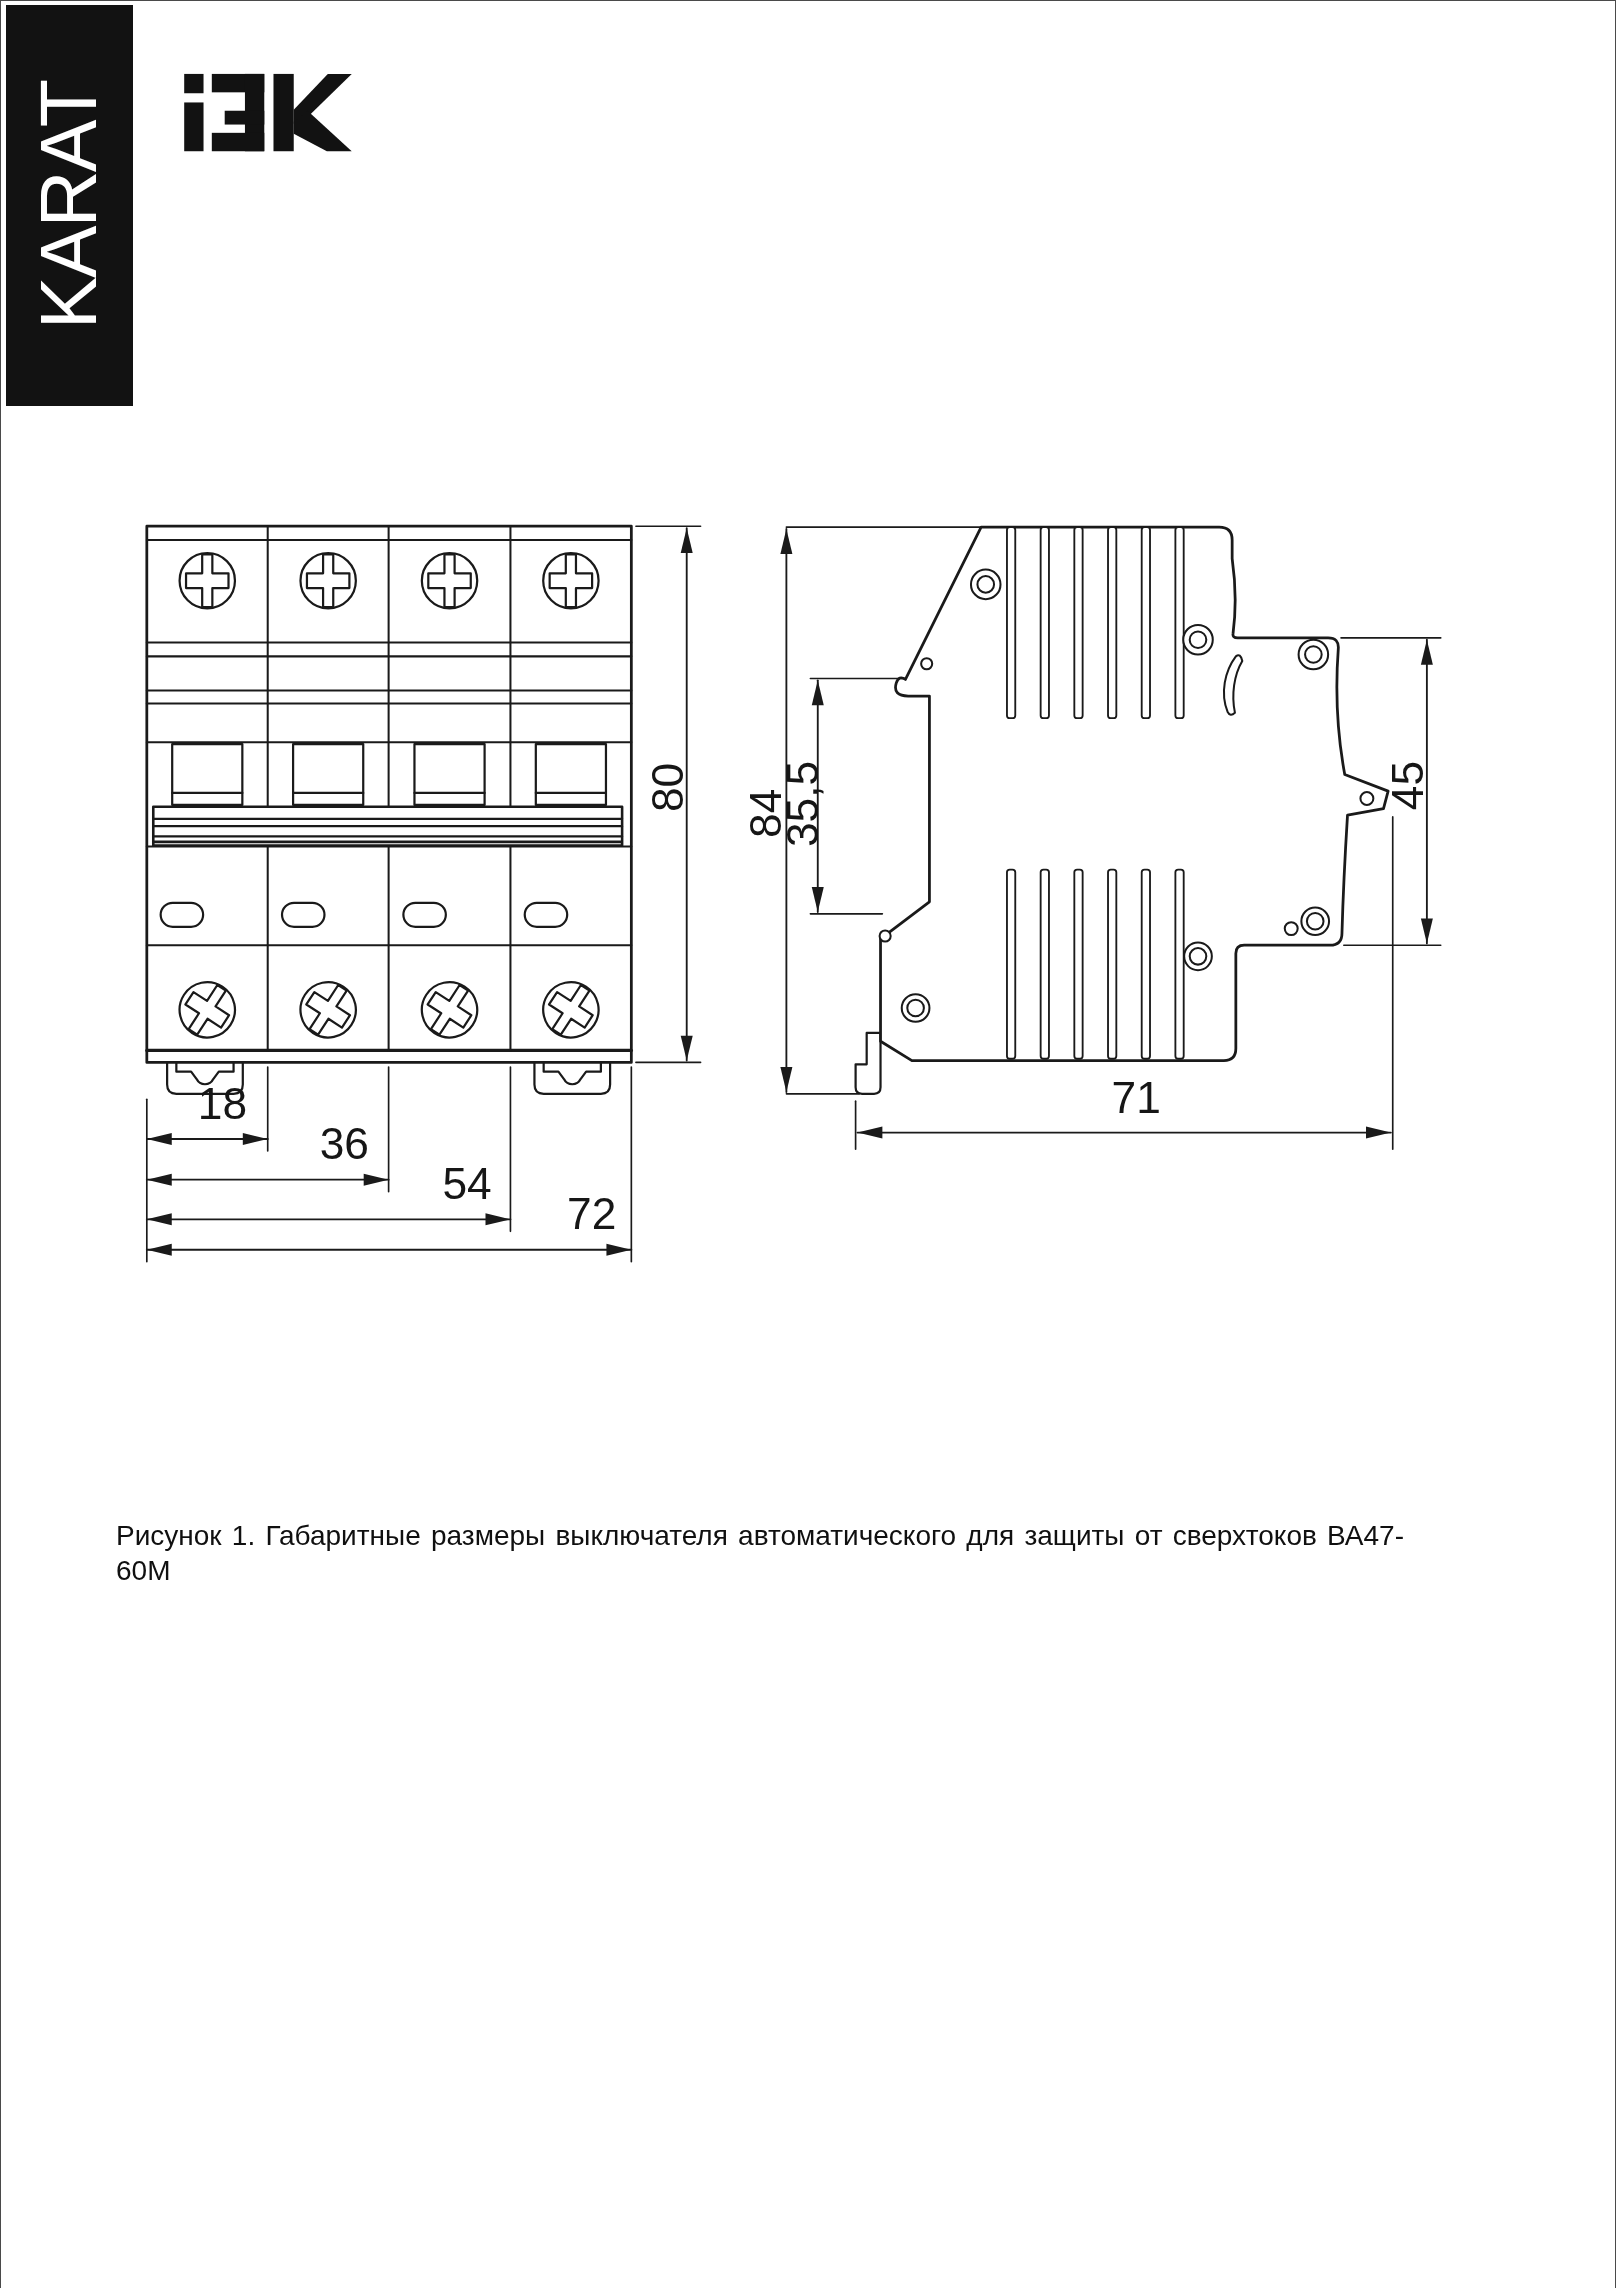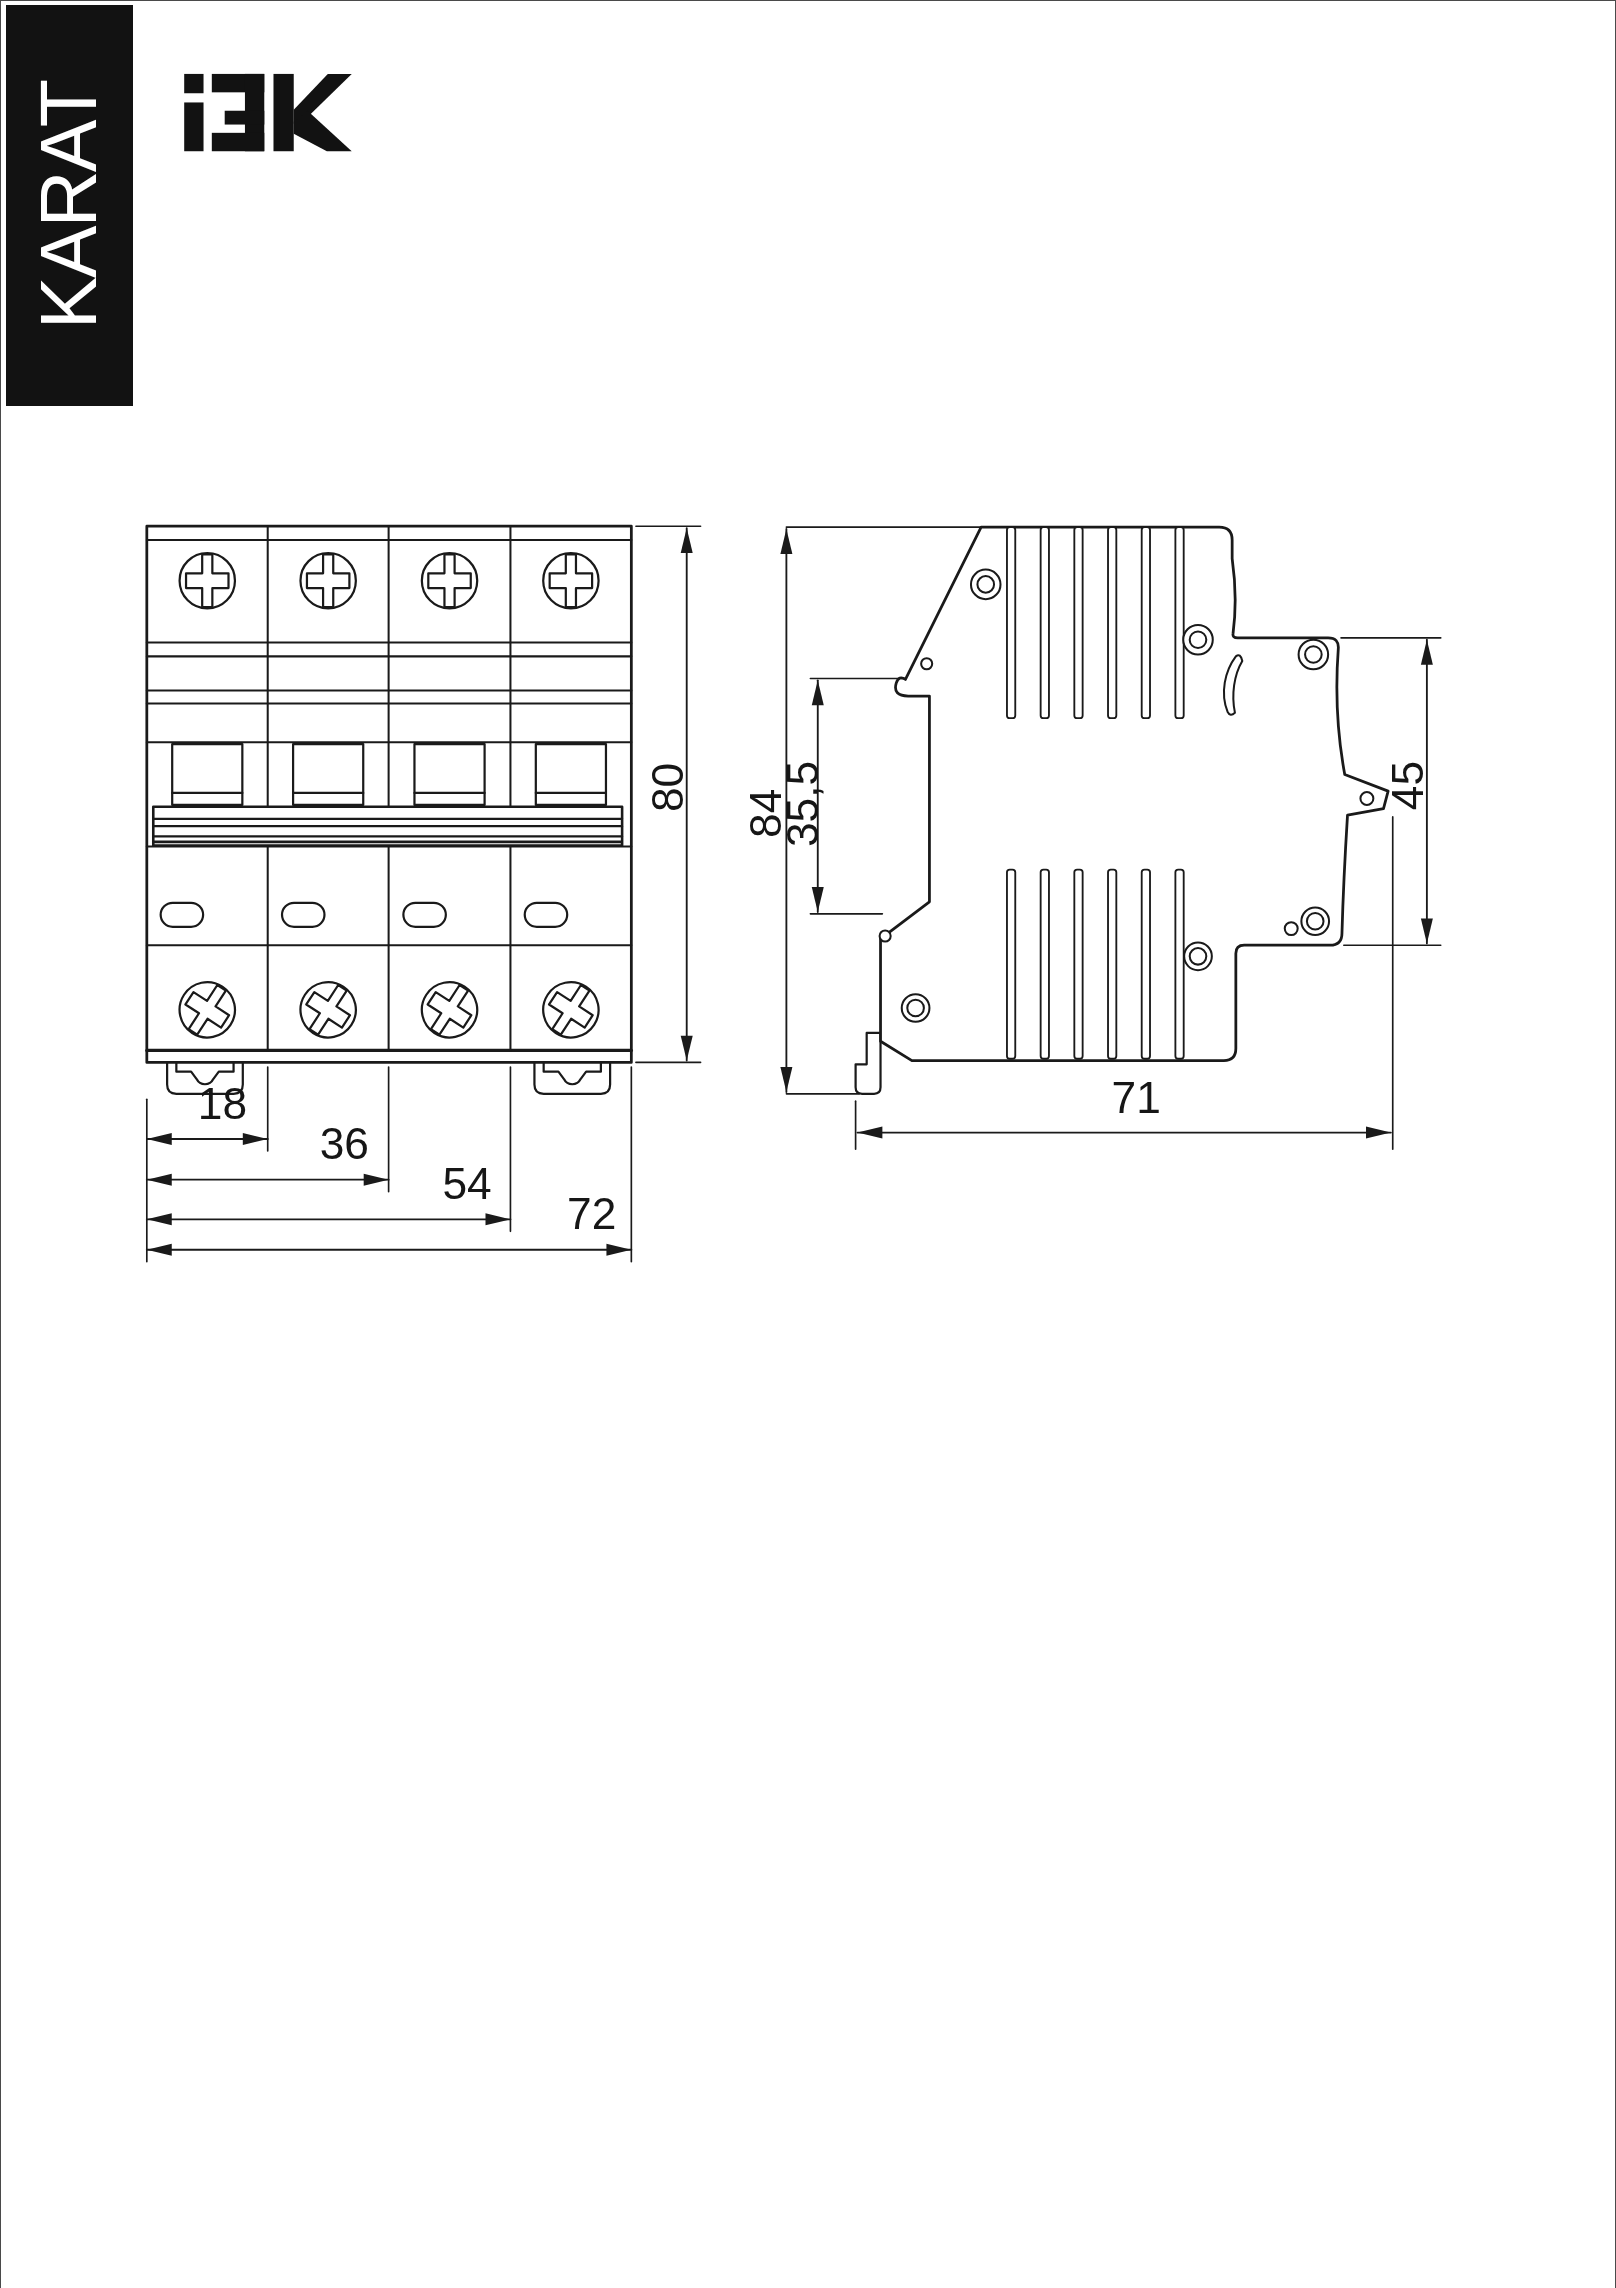--- a/index.html
+++ b/index.html
@@ -308,15 +308,16 @@
         <line x1="926" y1="1192" x2="926" y2="1244"></line>
         <line x1="1508" y1="884" x2="1508" y2="1244"></line>
         <line x1="928" y1="1226" x2="1506" y2="1226" stroke-width="2"></line>
         <path d="M928,1226 l27,-6.5 v13 z" fill="#1a1a1a" stroke="none"></path>
         <path d="M1506,1226 l-27,-6.5 v13 z" fill="#1a1a1a" stroke="none"></path>
         <text class="dim-label" x="1230" y="1205" text-anchor="middle" stroke="none">71</text>
       </g>
     </g>
   </svg>
 
+  <div class="caption">Рисунок 1. Габаритные размеры выключателя автоматического для защиты от сверхтоков ВА47-60М</div>
 
 </div>
 
 
 </body></html>

